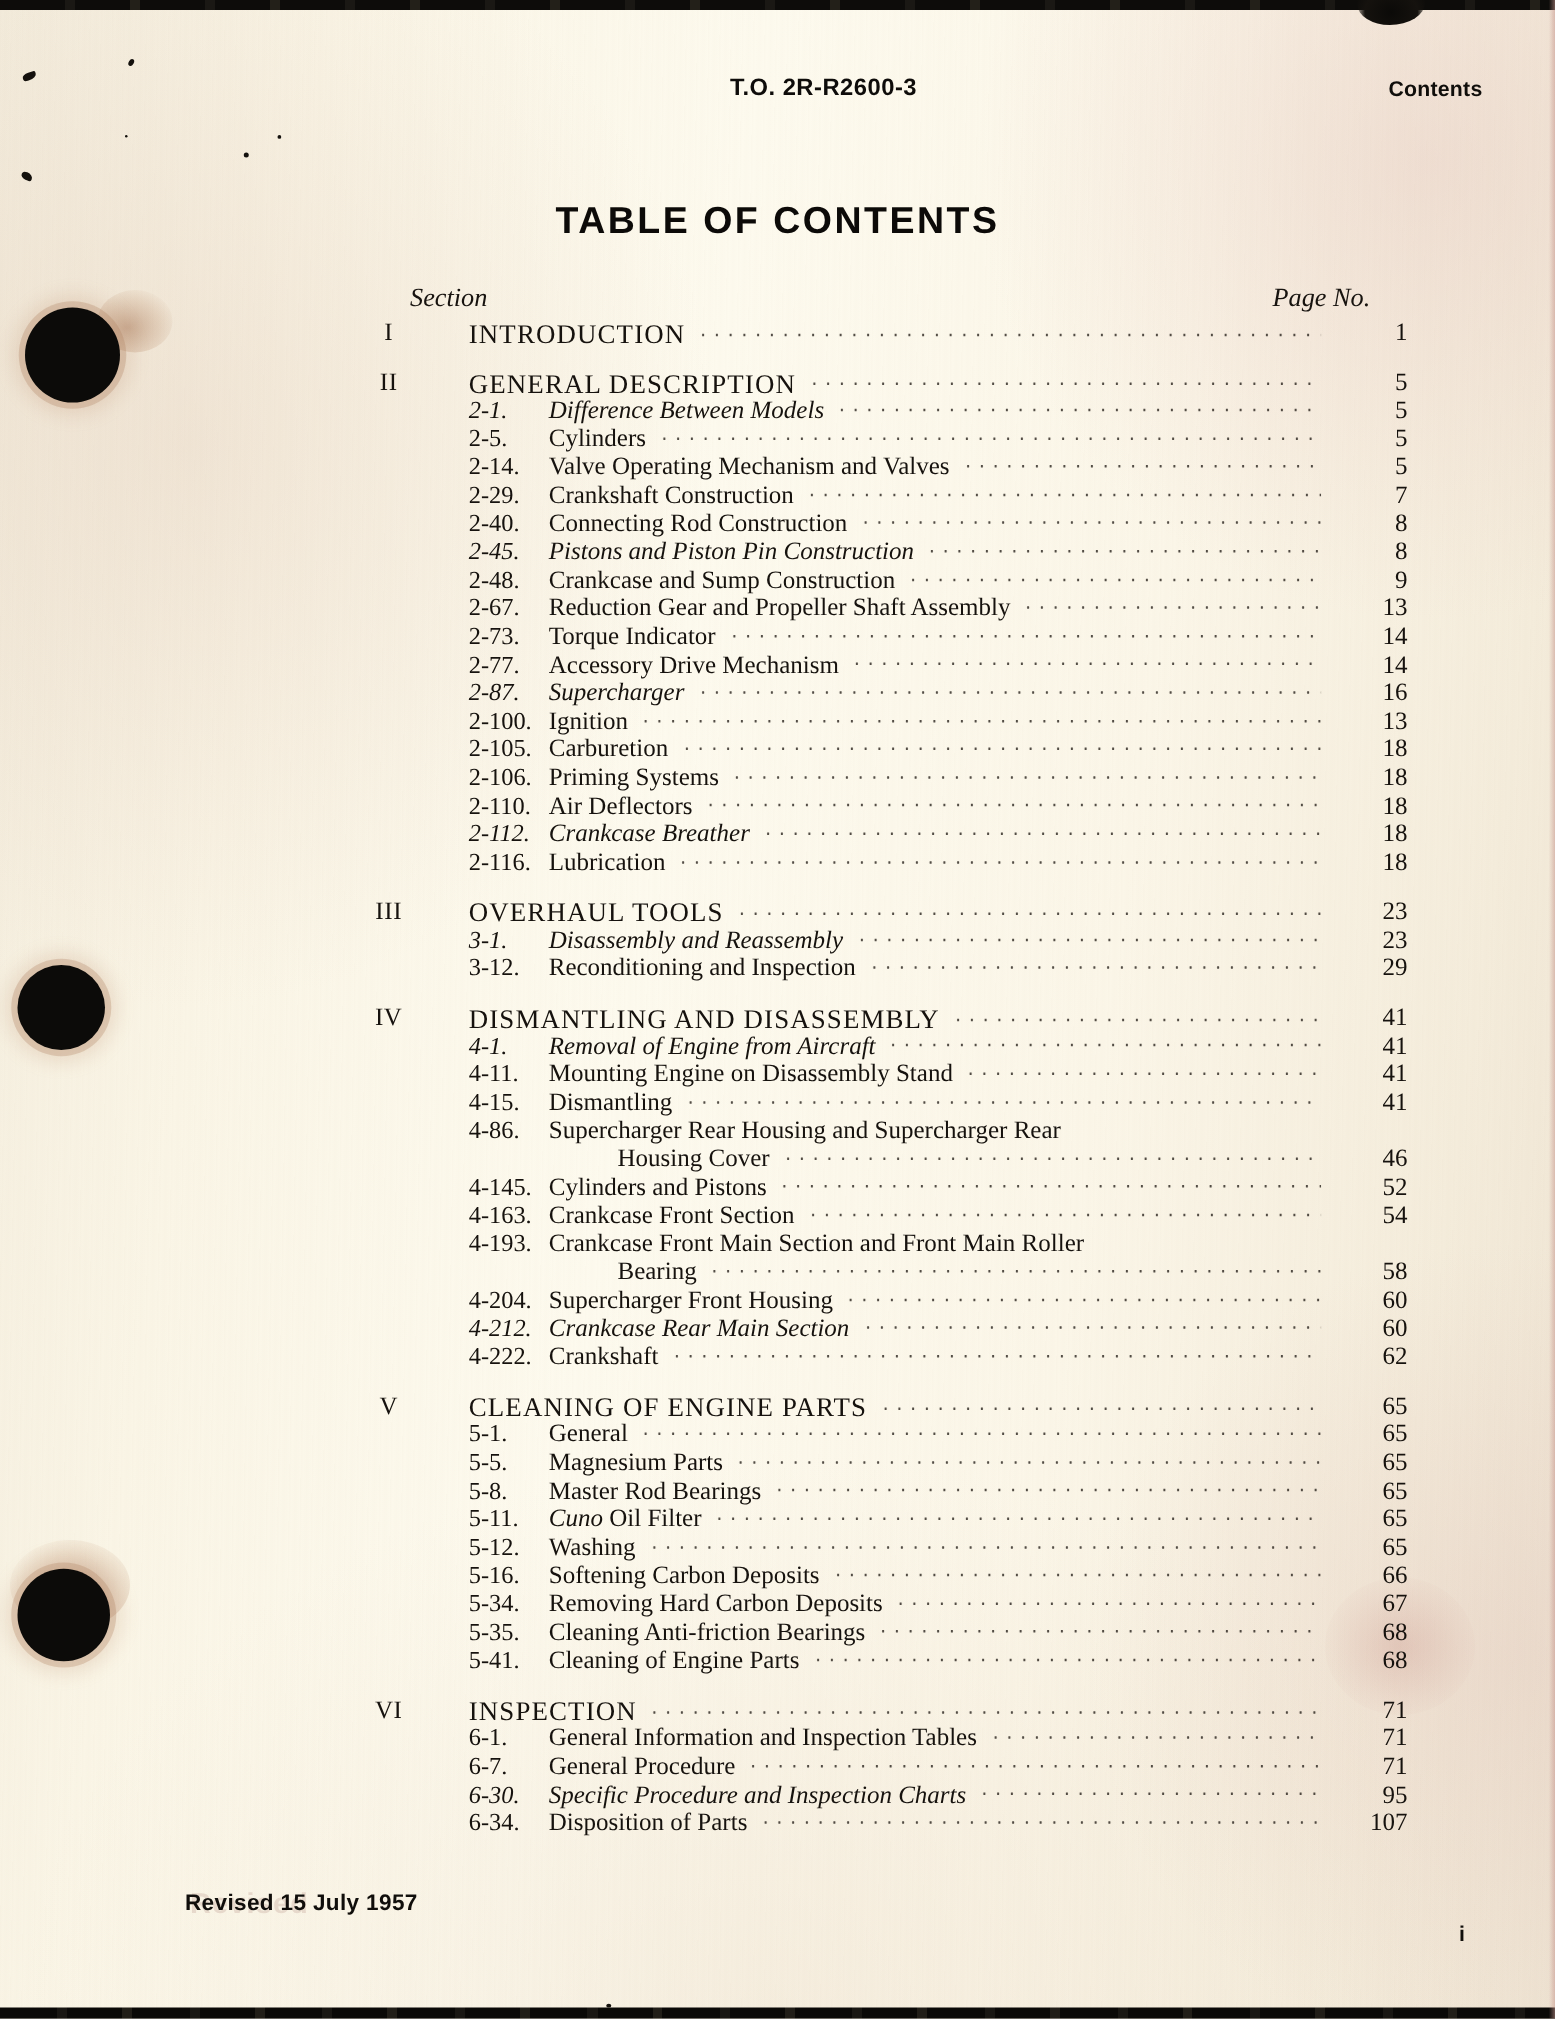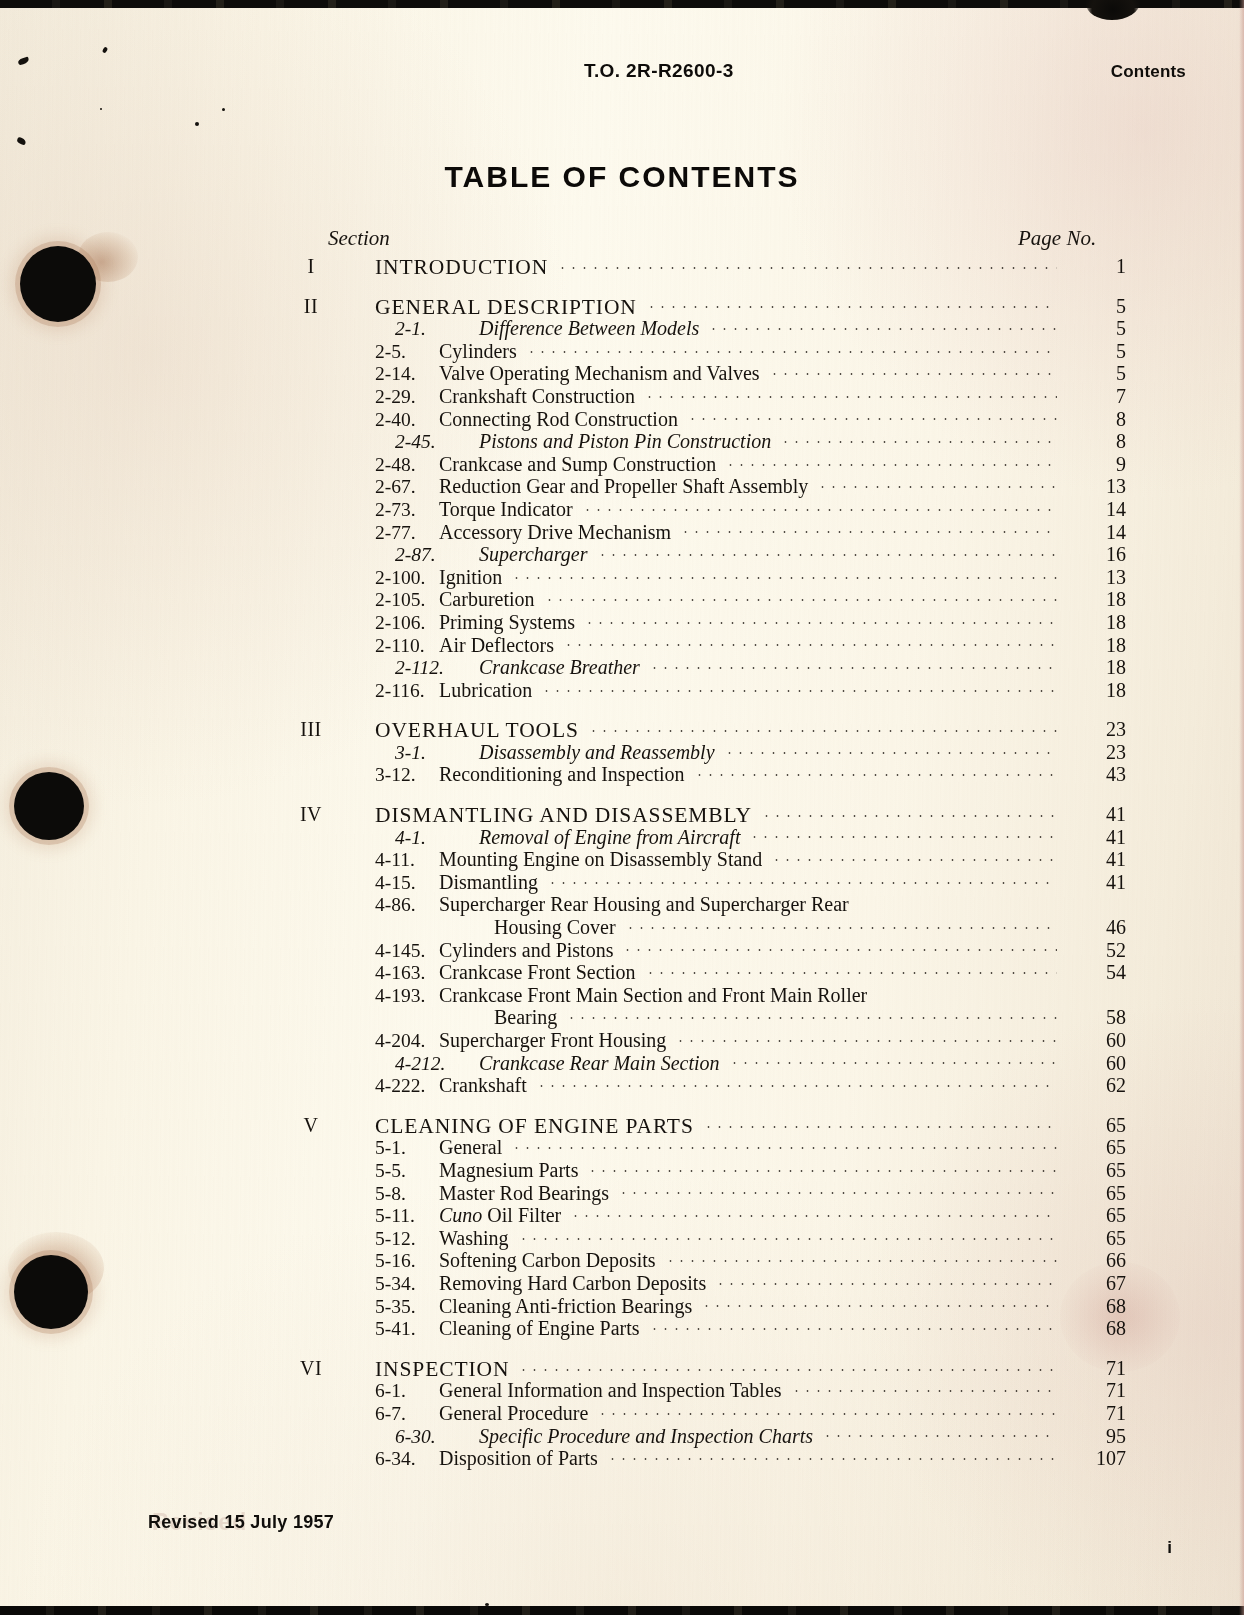--- a/index.html
+++ b/index.html
@@ -219,21 +219,21 @@
     font-size: 21.5px;
     letter-spacing: 0.9px;
   }
 
   
   .row.sub { padding-left: 375px; }
 
   .row.cont { padding-left: 439px; justify-content: center; }
   .row.cont .label { padding-left: 55px; }
 
-  .ital { font-style: italic; margin-left: 20px; }
+  .ital { font-style: italic; }
 
   .leader {
     flex: 1 1 auto;
     position: relative;
     height: 1em;
     margin: 0 7px 0 9px;
     overflow: hidden;
   }
   .leader::before {
     content: "";
@@ -465,21 +465,21 @@
         <div class="row sub">
           <span class="para ital">3-1.</span>
           <span class="label ital">Disassembly and Reassembly</span>
           <span class="leader"></span>
           <span class="pnum">23</span>
         </div>
         <div class="row sub">
           <span class="para">3-12.</span>
           <span class="label">Reconditioning and Inspection</span>
           <span class="leader"></span>
-          <span class="pnum">43</span>
+          <span class="pnum">29</span>
         </div>
       </div>
       <div class="group">
         <div class="row major">
           <span class="roman">IV</span>
           <span class="label">DISMANTLING AND DISASSEMBLY</span>
           <span class="leader"></span>
           <span class="pnum">41</span>
         </div>
         <div class="row sub">

